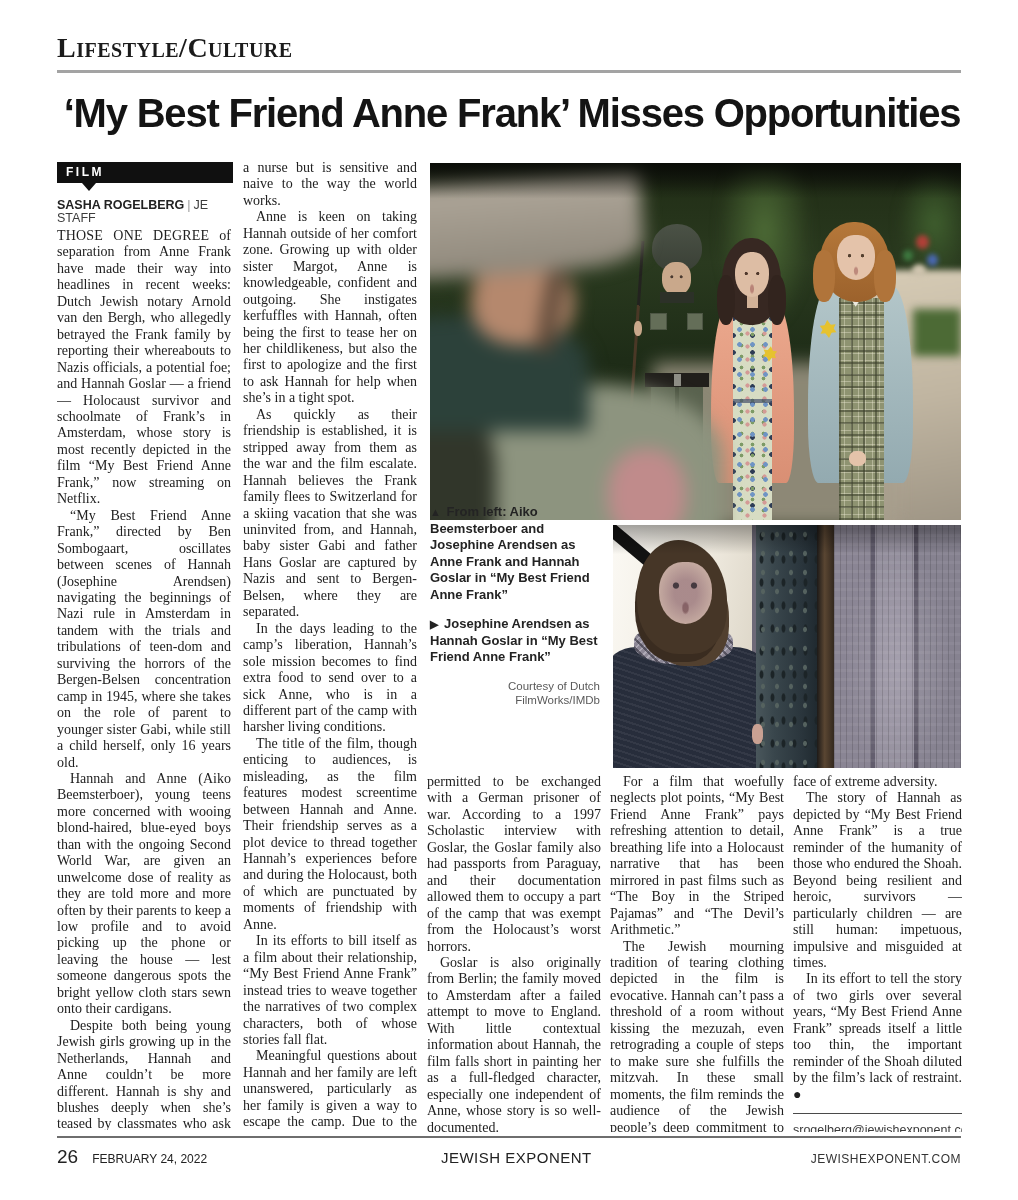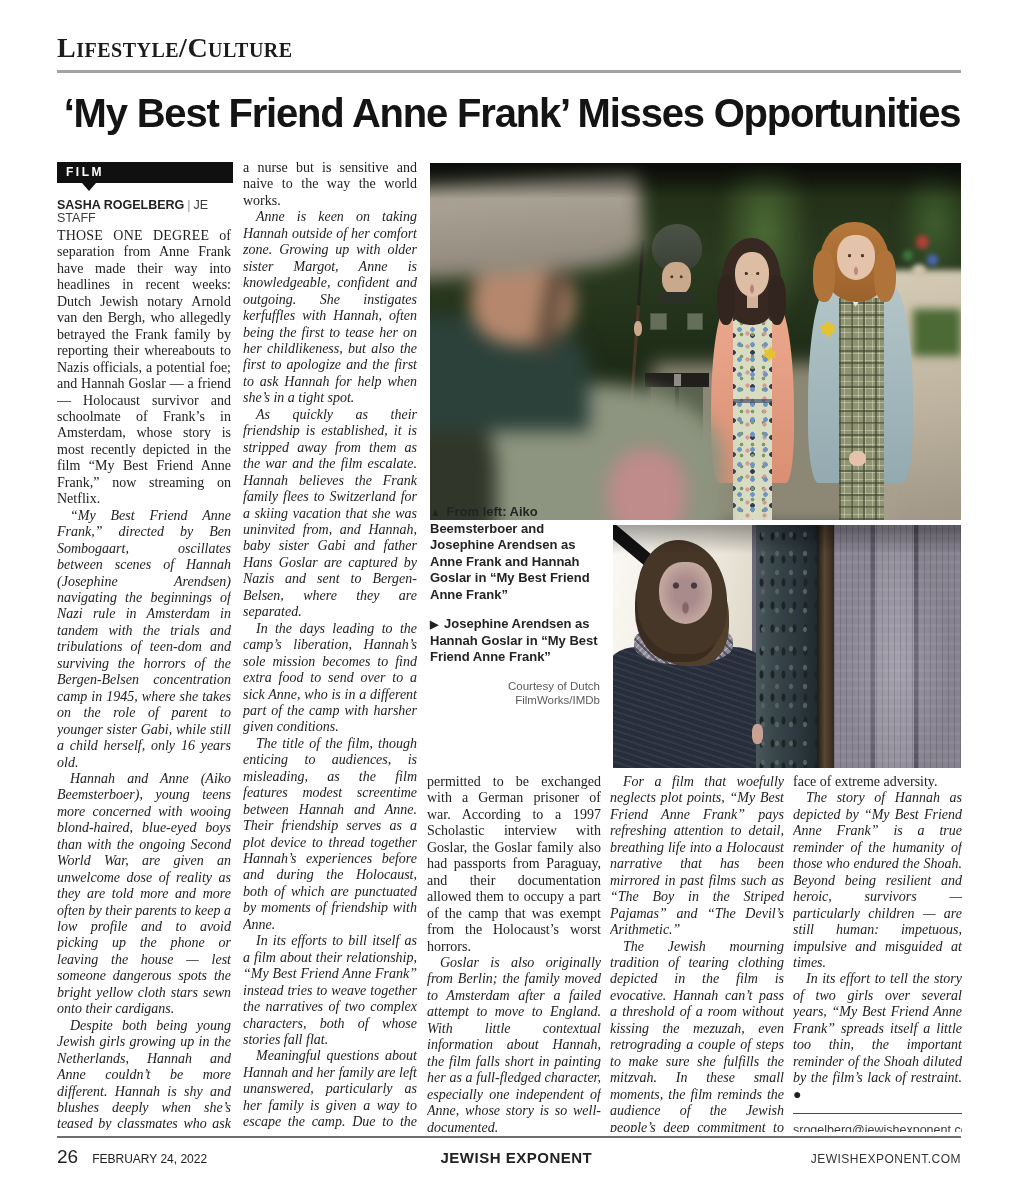--- a/index.html
+++ b/index.html
@@ -43,21 +43,21 @@
   .col { position:absolute; overflow:hidden; }
   .col1 { left:57px;  top:228px; width:174px; height:902px; }
   .col2 { left:243px; top:160px; width:174px; height:972px; }
   .col3 { left:427px; top:774px; width:174px; height:358px; }
   .col4 { left:610px; top:774px; width:174px; height:358px; }
   .col5 { left:793px; top:774px; width:169px; height:358px; }
   .para {
     font:14px/16.45px "Liberation Serif", serif;
     text-align:justify; color:#212121;
   }
-  .para.indent { text-indent:13px;font-style:italic; }
+  .para.indent { text-indent:13px; }
   .para strong { font-weight:400; letter-spacing:.2px; }
   
   .caption-block { position:absolute; left:430px; top:504px; width:170px; }
   .caption {
     font:700 13px/16.5px "Liberation Sans", sans-serif; color:#232323;
     margin-bottom:13px;
   }
   .caption .marker { font-size:11px; margin-right:2px; }
   .credit {
     font:400 11.5px/14px "Liberation Sans", sans-serif; color:#5a5a5a;
@@ -68,21 +68,21 @@
     margin-top:10px; border-top:1px solid #4a4a4a; padding-top:7px;
     font:12.5px/1.5 "Liberation Sans", sans-serif; color:#3a3a3a;
   }
   .footer-rule { position:absolute; left:57px; top:1136px; width:904px; height:2px; background:#6e6e6e; }
   .footer {
     position:absolute; left:57px; top:1147px; width:904px;
     display:flex; justify-content:space-between; align-items:baseline;
     font:400 12px/1 "Liberation Sans", sans-serif; color:#222;
   }
   .footer .pagenum { font-weight:400; font-size:19px; margin-right:14px; }
-  .footer .pub { font-weight:700; font-size:15px; letter-spacing:.5px;margin-left:15px; }
+  .footer .pub { font-weight:400; font-size:15px; letter-spacing:.5px;margin-left:15px; }
   .footer .site { letter-spacing:.5px; color:#333; }
   
   .main-photo {
     position:absolute; left:430px; top:163px; width:531px; height:357px;
     overflow:hidden; background:#202a1e;
   }
   .mp-trees { position:absolute; inset:0;
     background:linear-gradient(180deg,#14180f 0%,#233018 8%,#2a3a1f 28%,#1e2c17 55%,#25301d 100%); }
   .mp-tree-light { position:absolute; left:54%; top:0; width:18%; height:48%;
     background:radial-gradient(ellipse at 50% 40%, #4d6b36 0%, transparent 70%); filter:blur(6px); }
@@ -281,21 +281,21 @@
   <div class="col col1">
       <p class="para"><strong>THOSE ONE DEGREE</strong> of separation from Anne Frank have made their way into headlines in recent weeks: Dutch Jewish notary Arnold van den Bergh, who allegedly betrayed the Frank family by reporting their whereabouts to Nazis officials, a potential foe; and Hannah Goslar — a friend — Holocaust survivor and schoolmate of Frank’s in Amsterdam, whose story is most recently depicted in the film “My Best Friend Anne Frank,” now streaming on Netflix.</p>
       <p class="para indent">“My Best Friend Anne Frank,” directed by Ben Sombogaart, oscillates between scenes of Hannah (Josephine Arendsen) navigating the beginnings of Nazi rule in Amsterdam in tandem with the trials and tribulations of teen-dom and surviving the horrors of the Bergen-Belsen concentration camp in 1945, where she takes on the role of parent to younger sister Gabi, while still a child herself, only 16 years old.</p>
       <p class="para indent">Hannah and Anne (Aiko Beemsterboer), young teens more concerned with wooing blond-haired, blue-eyed boys than with the ongoing Second World War, are given an unwelcome dose of reality as they are told more and more often by their parents to keep a low profile and to avoid picking up the phone or leaving the house — lest someone dangerous spots the bright yellow cloth stars sewn onto their cardigans.</p>
       <p class="para indent">Despite both being young Jewish girls growing up in the Netherlands, Hannah and Anne couldn’t be more different. Hannah is shy and blushes deeply when she’s teased by classmates who ask her how her mother became pregnant. She wants to become</p>
     </div>
   <div class="col col2">
       <p class="para">a nurse but is sensitive and naive to the way the world works.</p>
       <p class="para indent">Anne is keen on taking Hannah outside of her comfort zone. Growing up with older sister Margot, Anne is knowledgeable, confident and outgoing. She instigates kerfuffles with Hannah, often being the first to tease her on her childlikeness, but also the first to apologize and the first to ask Hannah for help when she’s in a tight spot.</p>
       <p class="para indent">As quickly as their friendship is established, it is stripped away from them as the war and the film escalate. Hannah believes the Frank family flees to Switzerland for a skiing vacation that she was uninvited from, and Hannah, baby sister Gabi and father Hans Goslar are captured by Nazis and sent to Bergen-Belsen, where they are separated.</p>
-      <p class="para indent">In the days leading to the camp’s liberation, Hannah’s sole mission becomes to find extra food to send over to a sick Anne, who is in a different part of the camp with harsher given conditions.</p>
+      <p class="para indent">In the days leading to the camp’s liberation, Hannah’s sole mission becomes to find extra food to send over to a sick Anne, who is in a different part of the camp with harsher living conditions.</p>
       <p class="para indent">The title of the film, though enticing to audiences, is misleading, as the film features modest screentime between Hannah and Anne. Their friendship serves as a plot device to thread together Hannah’s experiences before and during the Holocaust, both of which are punctuated by moments of friendship with Anne.</p>
       <p class="para indent">In its efforts to bill itself as a film about their relationship, “My Best Friend Anne Frank” instead tries to weave together the narratives of two complex characters, both of whose stories fall flat.</p>
       <p class="para indent">Meaningful questions about Hannah and her family are left unanswered, particularly as her family is given a way to escape the camp. Due to the family’s possession of Palestine exchange papers, a detail not explained in the film, they are</p>
     </div>
 
   <div class="main-photo">
     <div class="mp-trees"></div>
     <div class="mp-tree-light"></div>
     <div class="mp-tree-light2"></div>
     <div class="mp-path-right"></div>

